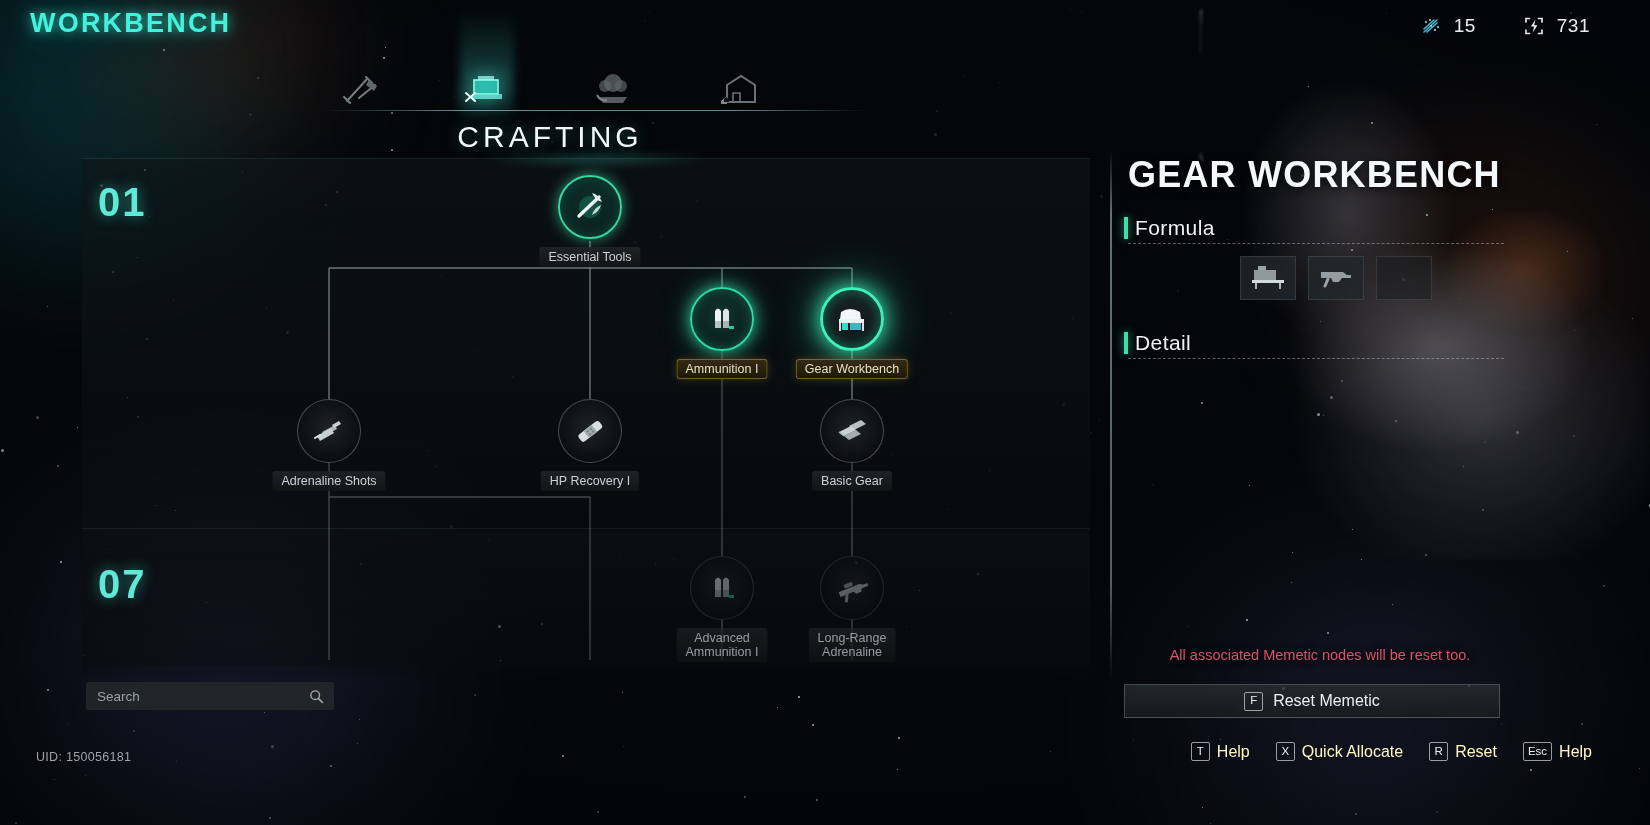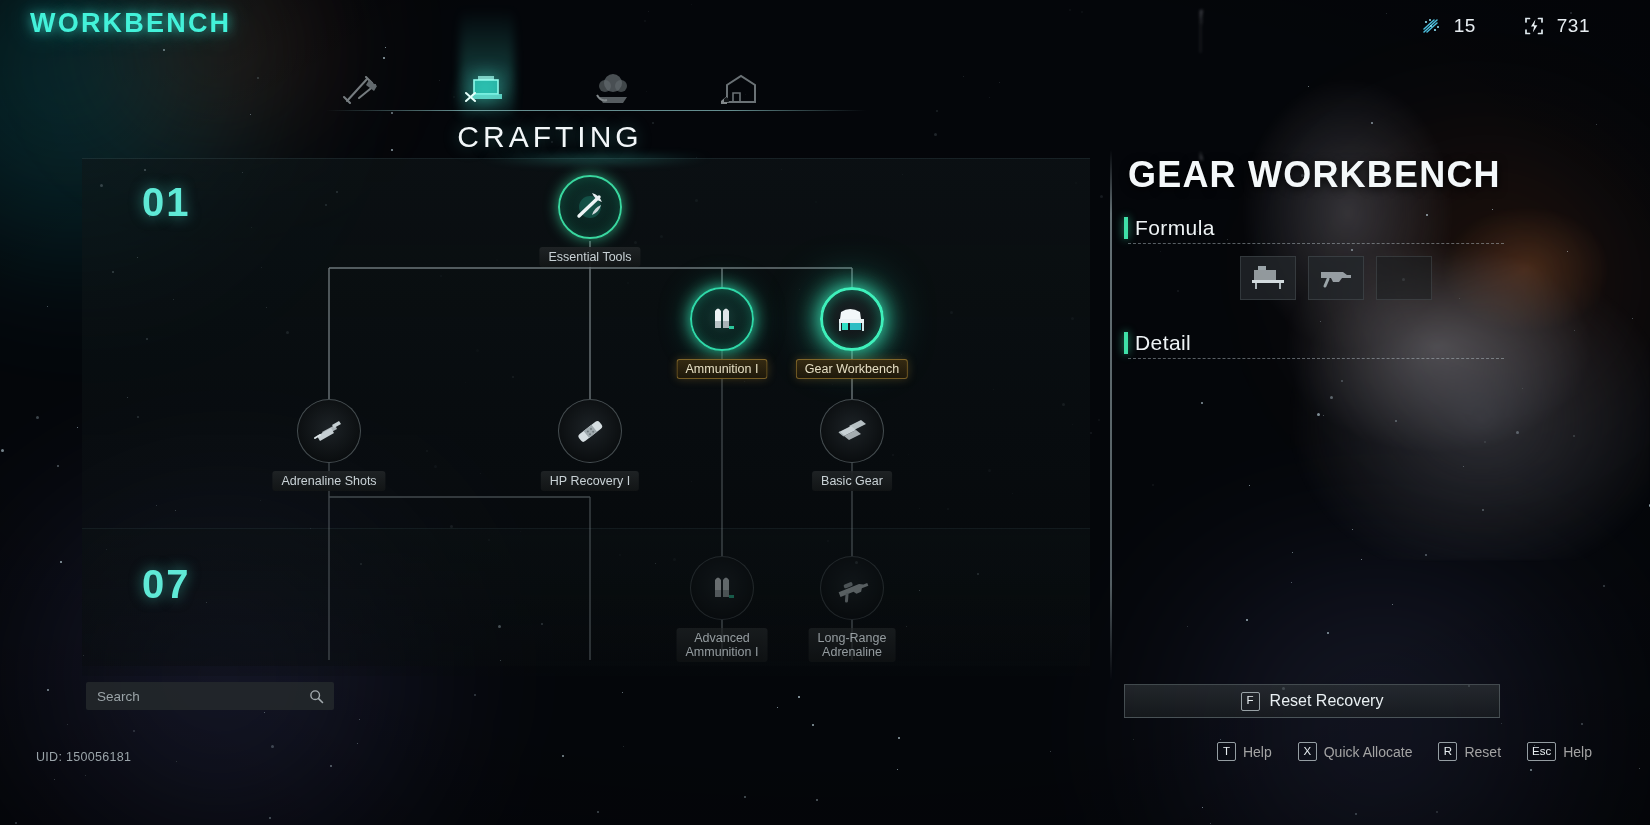--- a/index.html
+++ b/index.html
@@ -102,21 +102,21 @@
     background:linear-gradient(180deg, rgba(14,22,24,.62), rgba(8,12,14,.40));
     border-top:1px solid rgba(120,170,175,.16);
   }
   #tree2 {
     position:absolute; left:82px; top:528px; width:1008px; height:148px; z-index:3;
     background:linear-gradient(180deg, rgba(12,18,20,.50), rgba(6,10,12,.22));
     border-top:1px solid rgba(120,170,175,.18);
   }
   .tier-no {
     position:absolute; z-index:7; font-size:40px; font-weight:700; letter-spacing:2px;
-    color:#5fe9d6; text-shadow:0 0 14px rgba(70,230,210,.55);margin-left:44px;
+    color:#5fe9d6; text-shadow:0 0 14px rgba(70,230,210,.55);
   }
   #tier-01 { left:98px; top:180px; }
   #tier-02 { left:98px; top:562px; }
 
   
   #links { position:absolute; left:0; top:0; width:1650px; height:825px; z-index:5; pointer-events:none; }
 
   
   .node { position:absolute; z-index:8; width:0; height:0; }
   .nw { position:absolute; left:-32px; top:-32px; width:64px; height:64px; cursor:pointer; }
@@ -228,21 +228,21 @@
     border:1px solid rgba(195,205,210,.75); border-radius:2px;
     font-size:11.5px; color:#e8eef1; line-height:1;
   }
 
   
   #hotkeys {
     position:absolute; right:58px; top:742px; z-index:9;
     display:flex; align-items:center; gap:26px;
   }
   .hk { display:flex; align-items:center; gap:7px; cursor:pointer; }
-  .hk .hl { font-size:14px; color:#a3a3a3; }
+  .hk .hl { font-size:16px; color:#fef9c3; }
 </style>
 </head>
 <body>
 
 <div id="bg">
   <div class="neb a"></div>
   <div class="neb c"></div>
   <div class="neb b"></div>
   <div class="neb d"></div>
   <div class="neb e"></div>
@@ -757,24 +757,25 @@
     </div>
   </div>
 
   <div class="sec-head" id="sec-detail">
     <span class="bar"></span>
     <span class="txt">Detail</span>
     <span class="dots"></span>
   </div>
 
 
+  <div id="reset-warn">All associated Memetic nodes will be reset too.</div>
 
   <div id="reset-btn">
     <span class="key">F</span>
-    <span class="lbl">Reset Recovery</span>
+    <span class="lbl">Reset Memetic</span>
   </div>
 </div>
 
 <div id="hotkeys">
     <div class="hk">
       <span class="key">T</span>
       <span class="hl">Help</span>
     </div>
     <div class="hk">
       <span class="key">X</span>

